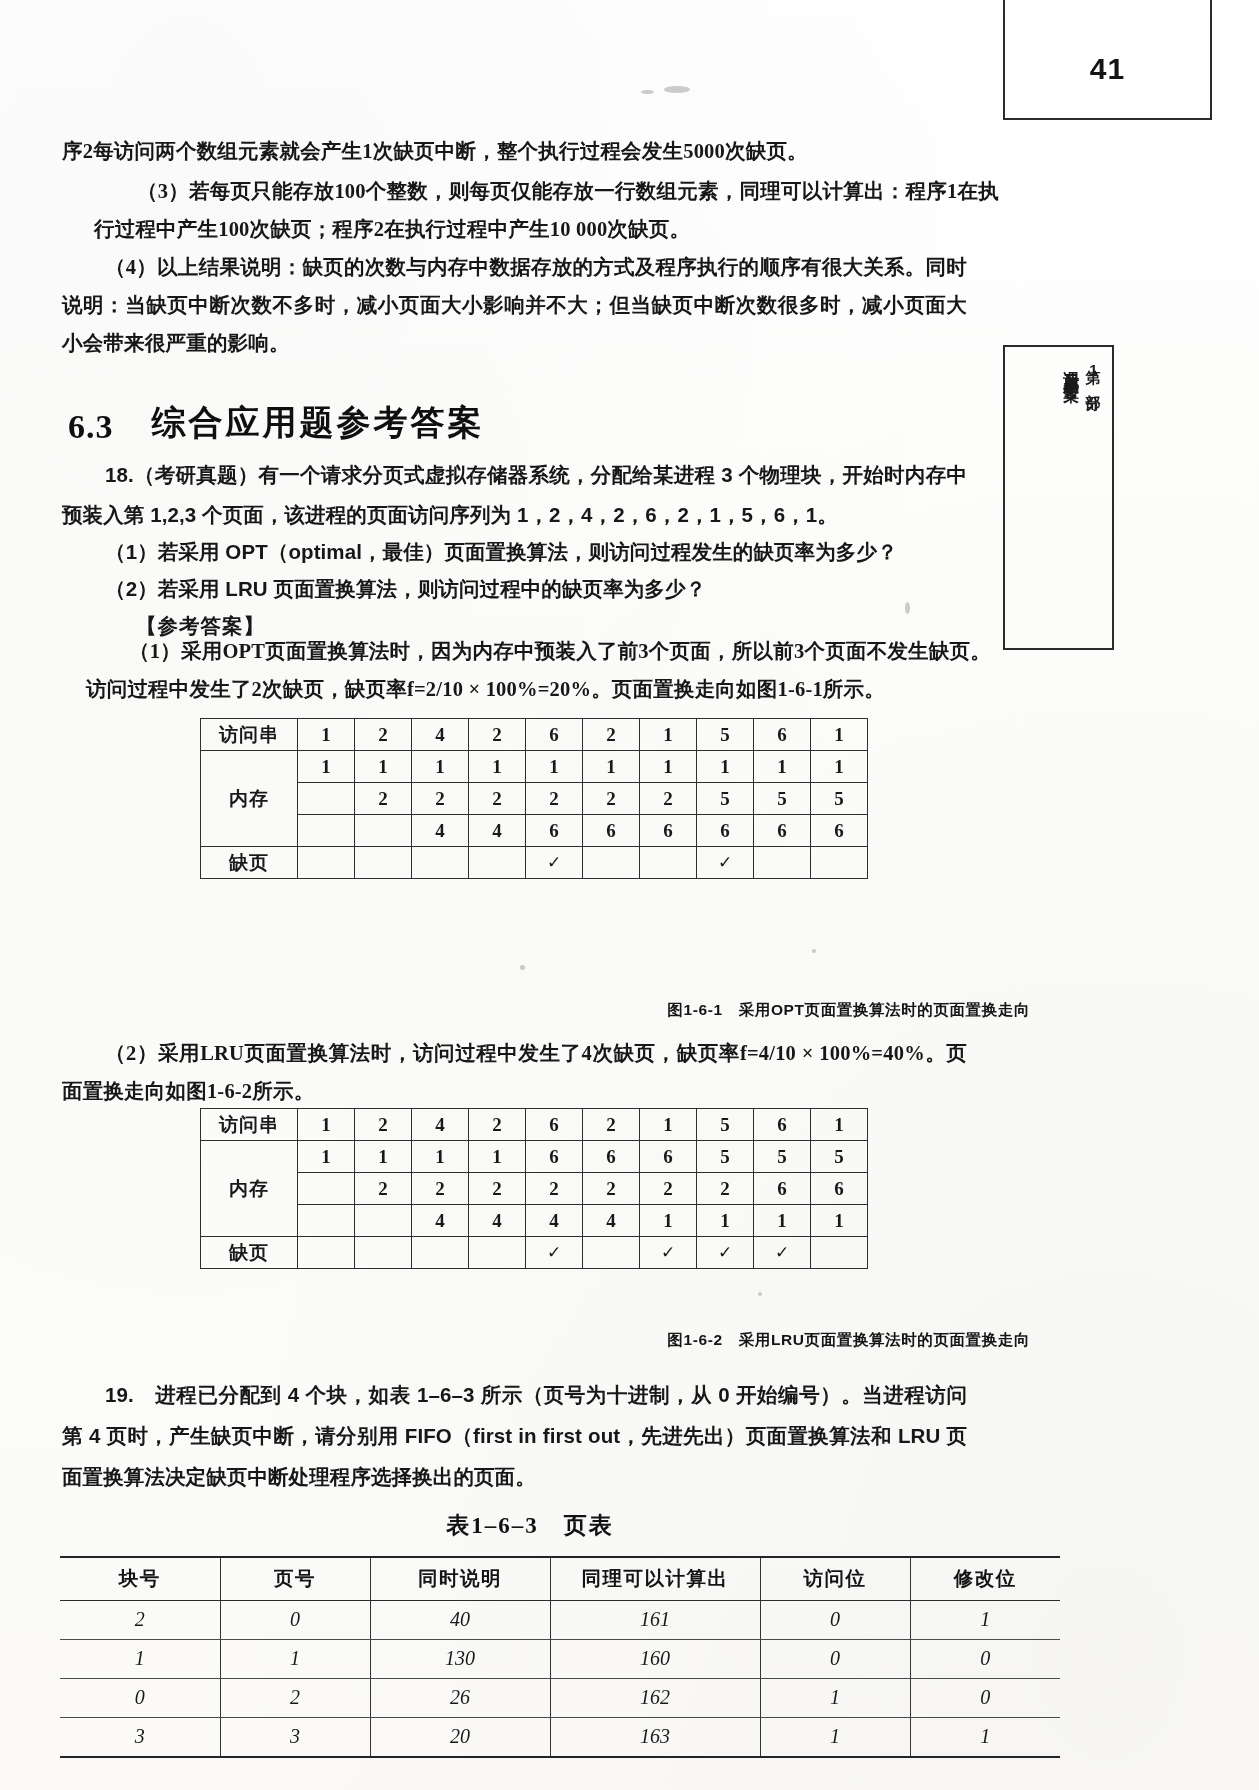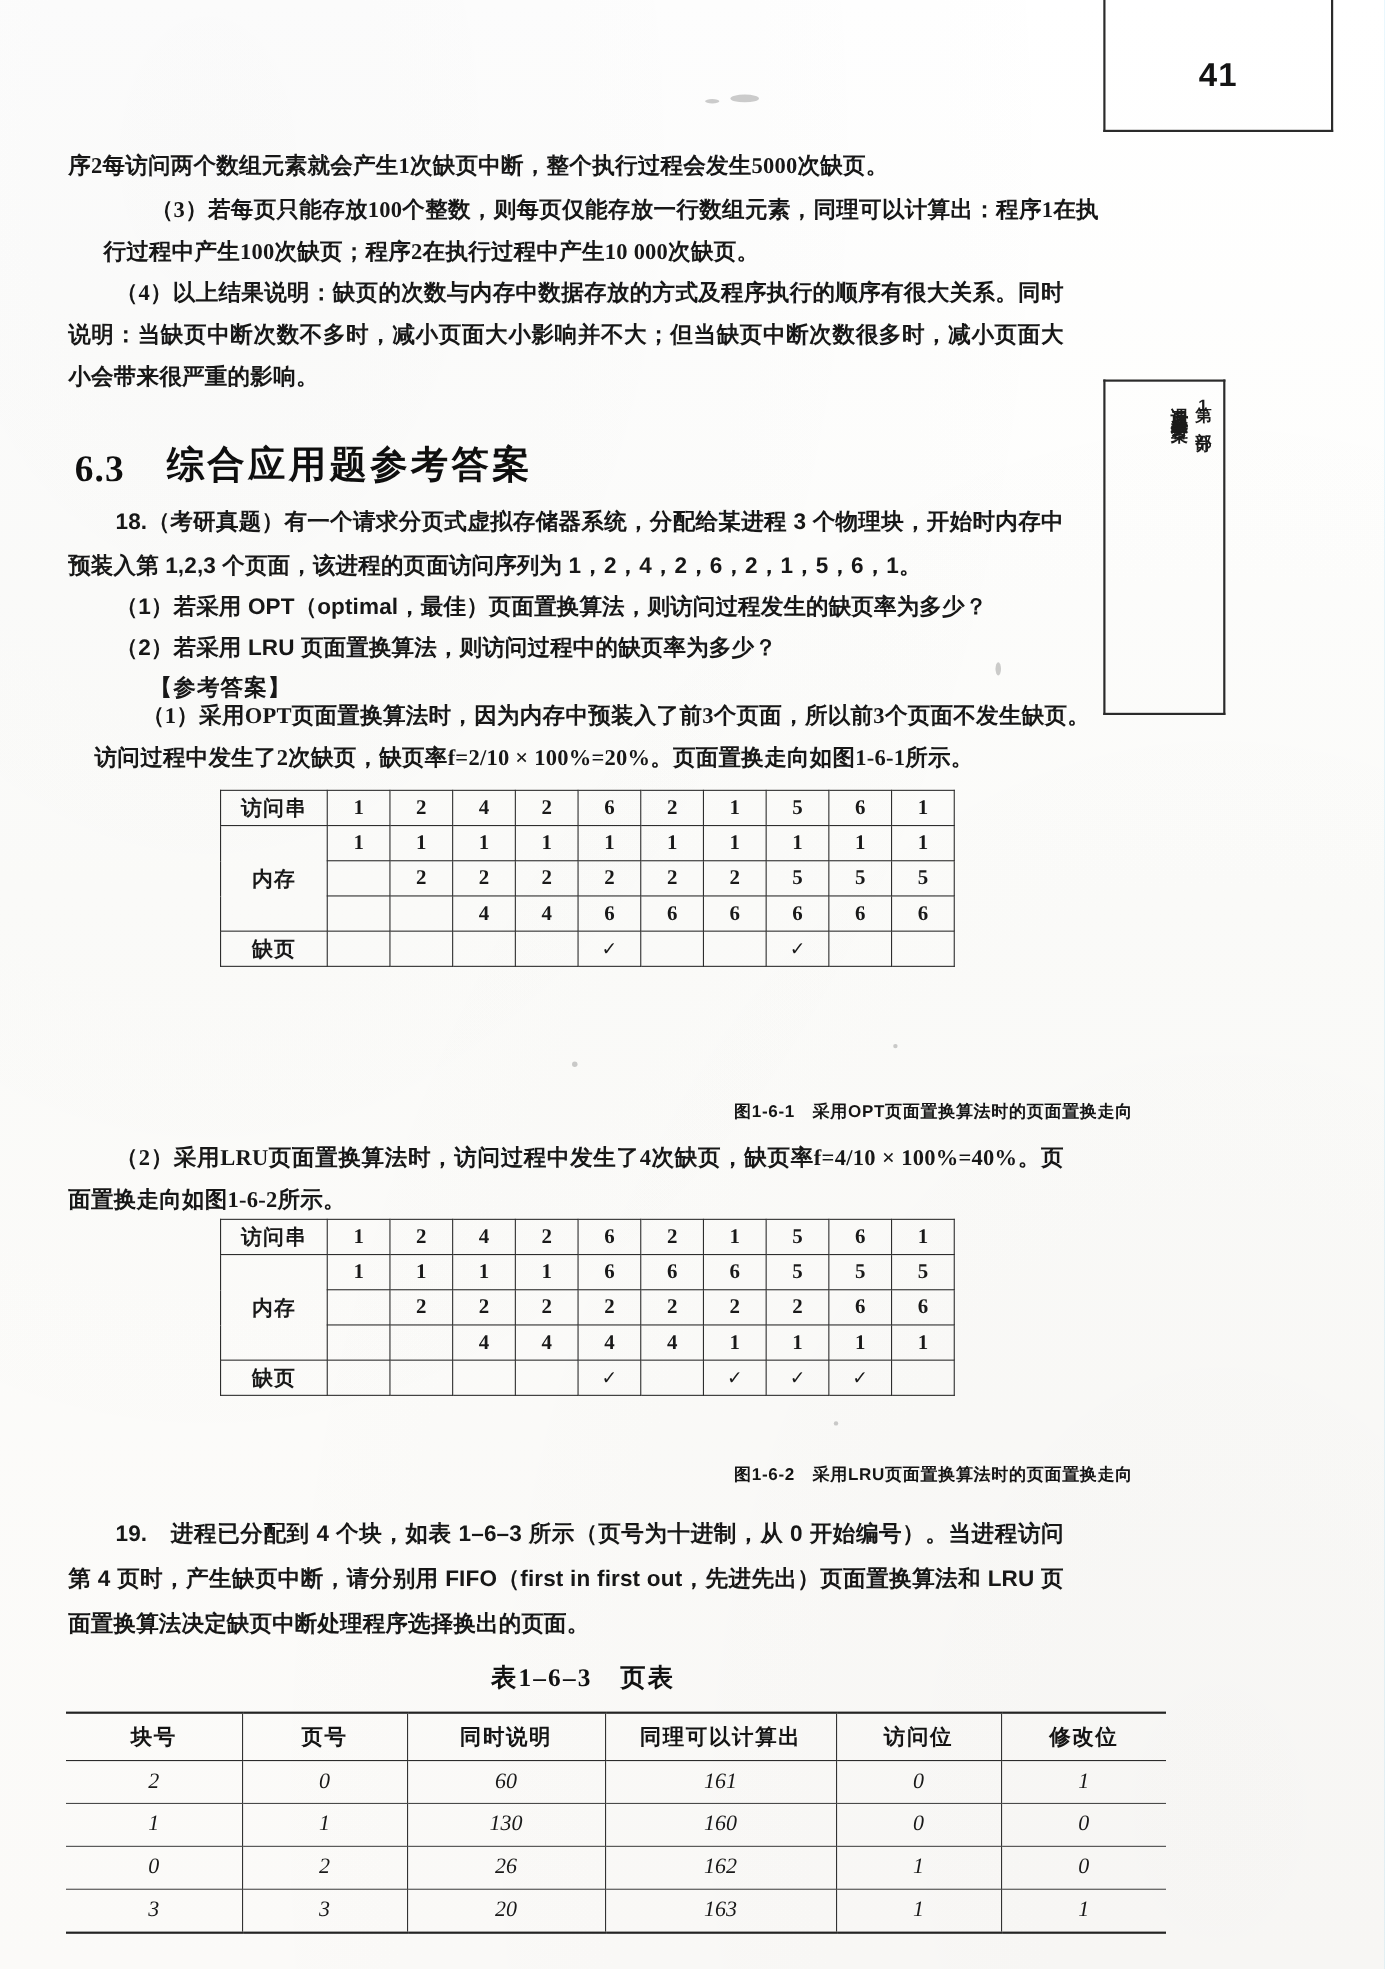--- a/index.html
+++ b/index.html
@@ -400,21 +400,21 @@
           <th class="vsep" style="width:18%">同时说明</th>
           <th class="vsep" style="width:21%">同理可以计算出</th>
           <th class="vsep" style="width:15%">访问位</th>
           <th style="width:15%">修改位</th>
         </tr>
       </thead>
       <tbody>
         <tr>
           <td class="vsep">2</td>
           <td class="vsep">0</td>
-          <td class="vsep">60</td>
+          <td class="vsep">40</td>
           <td class="vsep">161</td>
           <td class="vsep">0</td>
           <td>1</td>
         </tr>
         <tr>
           <td class="vsep">1</td>
           <td class="vsep">1</td>
           <td class="vsep">130</td>
           <td class="vsep">160</td>
           <td class="vsep">0</td>

